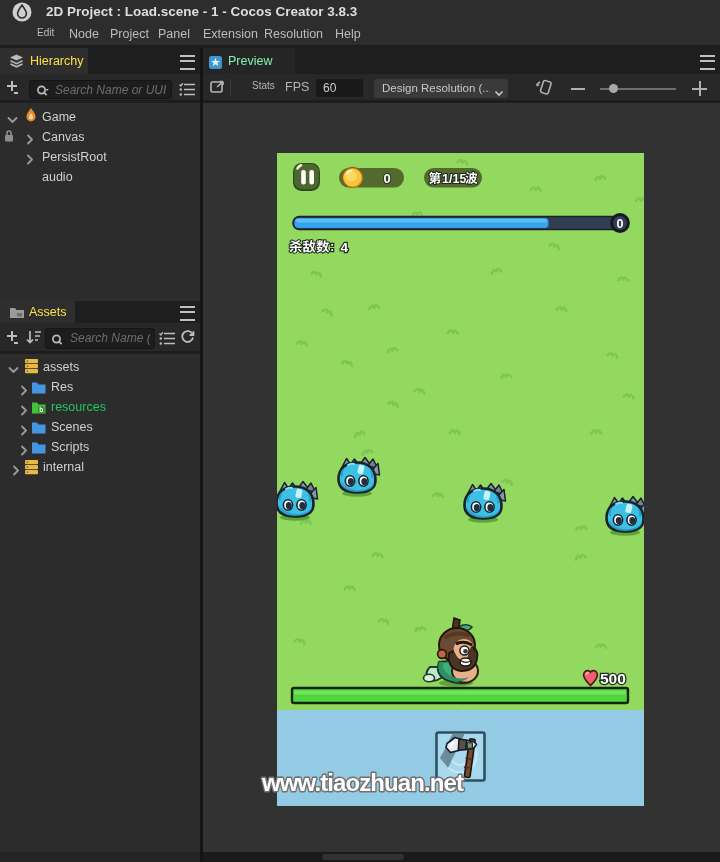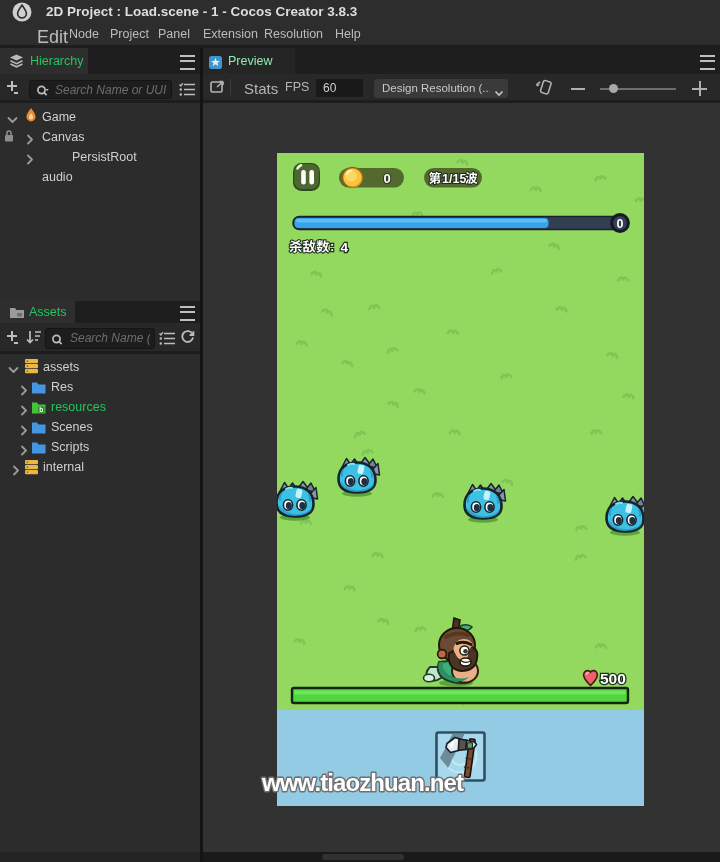--- a/index.html
+++ b/index.html
@@ -1,18 +1,18 @@
 <!DOCTYPE html>
 <html><head>
 <meta charset="utf-8">
 <style>
 html,body{margin:0;padding:0;}
 body{width:720px;height:862px;overflow:hidden;position:relative;background:#2c2c2c;font-family:"Liberation Sans",sans-serif;-webkit-font-smoothing:antialiased;}
 .abs{position:absolute;}
-.txt{color:#22c55e;font-size:12px;}
+.txt{color:#fde047;font-size:12px;}
 .ellip{white-space:nowrap;overflow:hidden;}
 .hamb{width:15px;height:11px;border-top:2px solid #c0c0c0;border-bottom:2px solid #c0c0c0;}
 .hamb:before{content:"";display:block;height:2px;background:#c0c0c0;margin-top:2.5px;}
 .chev{stroke:#9a9a9a;stroke-width:1.8;fill:none;stroke-linecap:round;stroke-linejoin:round;}
 .srch{background:#1d1d1d;border:1px solid #151515;border-radius:3px;}
 .ph{color:#6d6d6d;font-style:italic;font-size:12px;}
 </style>
 </head>
 <body>
 
@@ -20,21 +20,21 @@
 <div class="abs" style="left:12px;top:2px;">
 <svg width="20" height="20" viewBox="0 0 20 20">
       <circle cx="10" cy="10" r="9.5" fill="#cfcfcf"></circle>
       <path d="M10 3.2 C7.4 6.8 5.6 9.2 5.6 11.6 a4.4 4.4 0 0 0 8.8 0 C14.4 9.2 12.6 6.8 10 3.2 Z" fill="none" stroke="#2d2d2d" stroke-width="1.6"></path>
     </svg>
 </div>
 <div class="abs" style="left:46px;top:4px;font-size:13.5px;font-weight:bold;color:#dedede;">2D Project : Load.scene - 1 - Cocos Creator 3.8.3</div>
 
 <div class="abs" style="left:0;top:22px;width:720px;height:23px;background:#2d2d2d;"></div>
 <div class="abs" style="left:6px;top:27px;font-size:12.5px;color:#bcbcbc;margin-top:21px;">File</div>
-<div class="abs" style="left:37px;top:27px;font-size:18px;color:#bcbcbc;">Edit</div>
+<div class="abs" style="left:37px;top:27px;font-size:10px;color:#bcbcbc;">Edit</div>
 <div class="abs" style="left:69px;top:27px;font-size:12.5px;color:#bcbcbc;">Node</div>
 <div class="abs" style="left:110px;top:27px;font-size:12.5px;color:#bcbcbc;">Project</div>
 <div class="abs" style="left:158px;top:27px;font-size:12.5px;color:#bcbcbc;">Panel</div>
 <div class="abs" style="left:203px;top:27px;font-size:12.5px;color:#bcbcbc;">Extension</div>
 <div class="abs" style="left:264px;top:27px;font-size:12.5px;color:#bcbcbc;">Resolution</div>
 <div class="abs" style="left:335px;top:27px;font-size:12.5px;color:#bcbcbc;">Help</div>
 
 <div class="abs" style="left:0;top:45px;width:720px;height:3px;background:#1d1d1d;"></div>
 
 <div class="abs" style="left:0;top:48px;width:200px;height:26px;background:#1e1e1e;"></div>
@@ -93,21 +93,21 @@
       <path d="M4 6 V4 a2 2 0 0 1 4 0 V6" fill="none" stroke="#8d8d8d" stroke-width="1.6"></path>
     </svg></div>
 <div class="abs" style="left:25px;top:131px;"><svg width="10" height="11" viewBox="0 0 10 11">
       <path class="chev" d="M3 1.5 L7 5.5 L3 9.5"></path>
     </svg></div>
 <div class="abs txt" style="left:42px;top:130px;font-size:12.5px;color:#d0d0d0;">Canvas</div>
 
 <div class="abs" style="left:25px;top:151px;"><svg width="10" height="11" viewBox="0 0 10 11">
       <path class="chev" d="M3 1.5 L7 5.5 L3 9.5"></path>
     </svg></div>
-<div class="abs txt" style="left:42px;top:150px;font-size:12.5px;color:#d0d0d0;margin-left:30px;">PersistRoot</div>
+<div class="abs txt" style="left:42px;top:150px;font-size:12.5px;color:#d0d0d0;">PersistRoot</div>
 
 <div class="abs txt" style="left:42px;top:170px;font-size:12.5px;color:#d0d0d0;">audio</div>
 
 <div class="abs" style="left:0;top:301px;width:200px;height:22px;background:#1e1e1e;"></div>
 <div class="abs" style="left:0;top:301px;width:75px;height:22px;background:#2e2e2e;"></div>
 <div class="abs" style="left:9px;top:305px;">
 <svg width="16" height="13" viewBox="0 0 16 13">
       <path d="M1 2 h5 l1.5 2 H15 v8 H1 Z" fill="#9b9b9b"></path>
       <rect x="8" y="7" width="5" height="3.5" fill="#6e6e6e"></rect>
     </svg>
@@ -229,21 +229,21 @@
 <div class="abs hamb" style="left:700px;top:55px;"></div>
 
 <div class="abs" style="left:203px;top:74px;width:517px;height:26px;background:#282828;"></div>
 <div class="abs" style="left:210px;top:80px;">
 <svg width="15" height="14" viewBox="0 0 15 14">
       <rect x="1" y="2" width="11" height="10" rx="1.5" fill="none" stroke="#b5b5b5" stroke-width="1.6"></rect>
       <path d="M7 7 L13 1.5 M13 1.5 h-3.4 M13 1.5 v3.4" stroke="#b5b5b5" stroke-width="1.6" fill="none"></path>
     </svg>
 </div>
 <div class="abs" style="left:230px;top:79px;width:1px;height:16px;background:#3c3c3c;"></div>
-<div class="abs txt" style="left:244px;top:80px;font-size:15px;color:#b5b5b5;">Stats</div>
+<div class="abs txt" style="left:252px;top:80px;font-size:10px;color:#b5b5b5;">Stats</div>
 <div class="abs txt" style="left:285px;top:80px;font-size:12.5px;color:#b5b5b5;">FPS</div>
 <div class="abs" style="left:316px;top:79px;width:47px;height:18px;background:#191919;border-radius:2px;"></div>
 <div class="abs txt" style="left:323px;top:81px;font-size:12px;color:#cfcfcf;">60</div>
 <div class="abs" style="left:374px;top:79px;width:134px;height:19px;background:#3a3a3a;border-radius:3px;"></div>
 <div class="abs txt ellip" style="left:382px;top:82px;width:108px;font-size:11.5px;color:#c9c9c9;">Design Resolution (...</div>
 <div class="abs" style="left:494px;top:83px;"><svg width="10" height="7" viewBox="0 0 10 7">
       <path d="M1.5 1.5 L5 5 L8.5 1.5" stroke="#c9c9c9" stroke-width="1.6" fill="none"></path>
     </svg></div>
 <div class="abs" style="left:535px;top:79px;">
 <svg width="17" height="17" viewBox="0 0 17 17">

